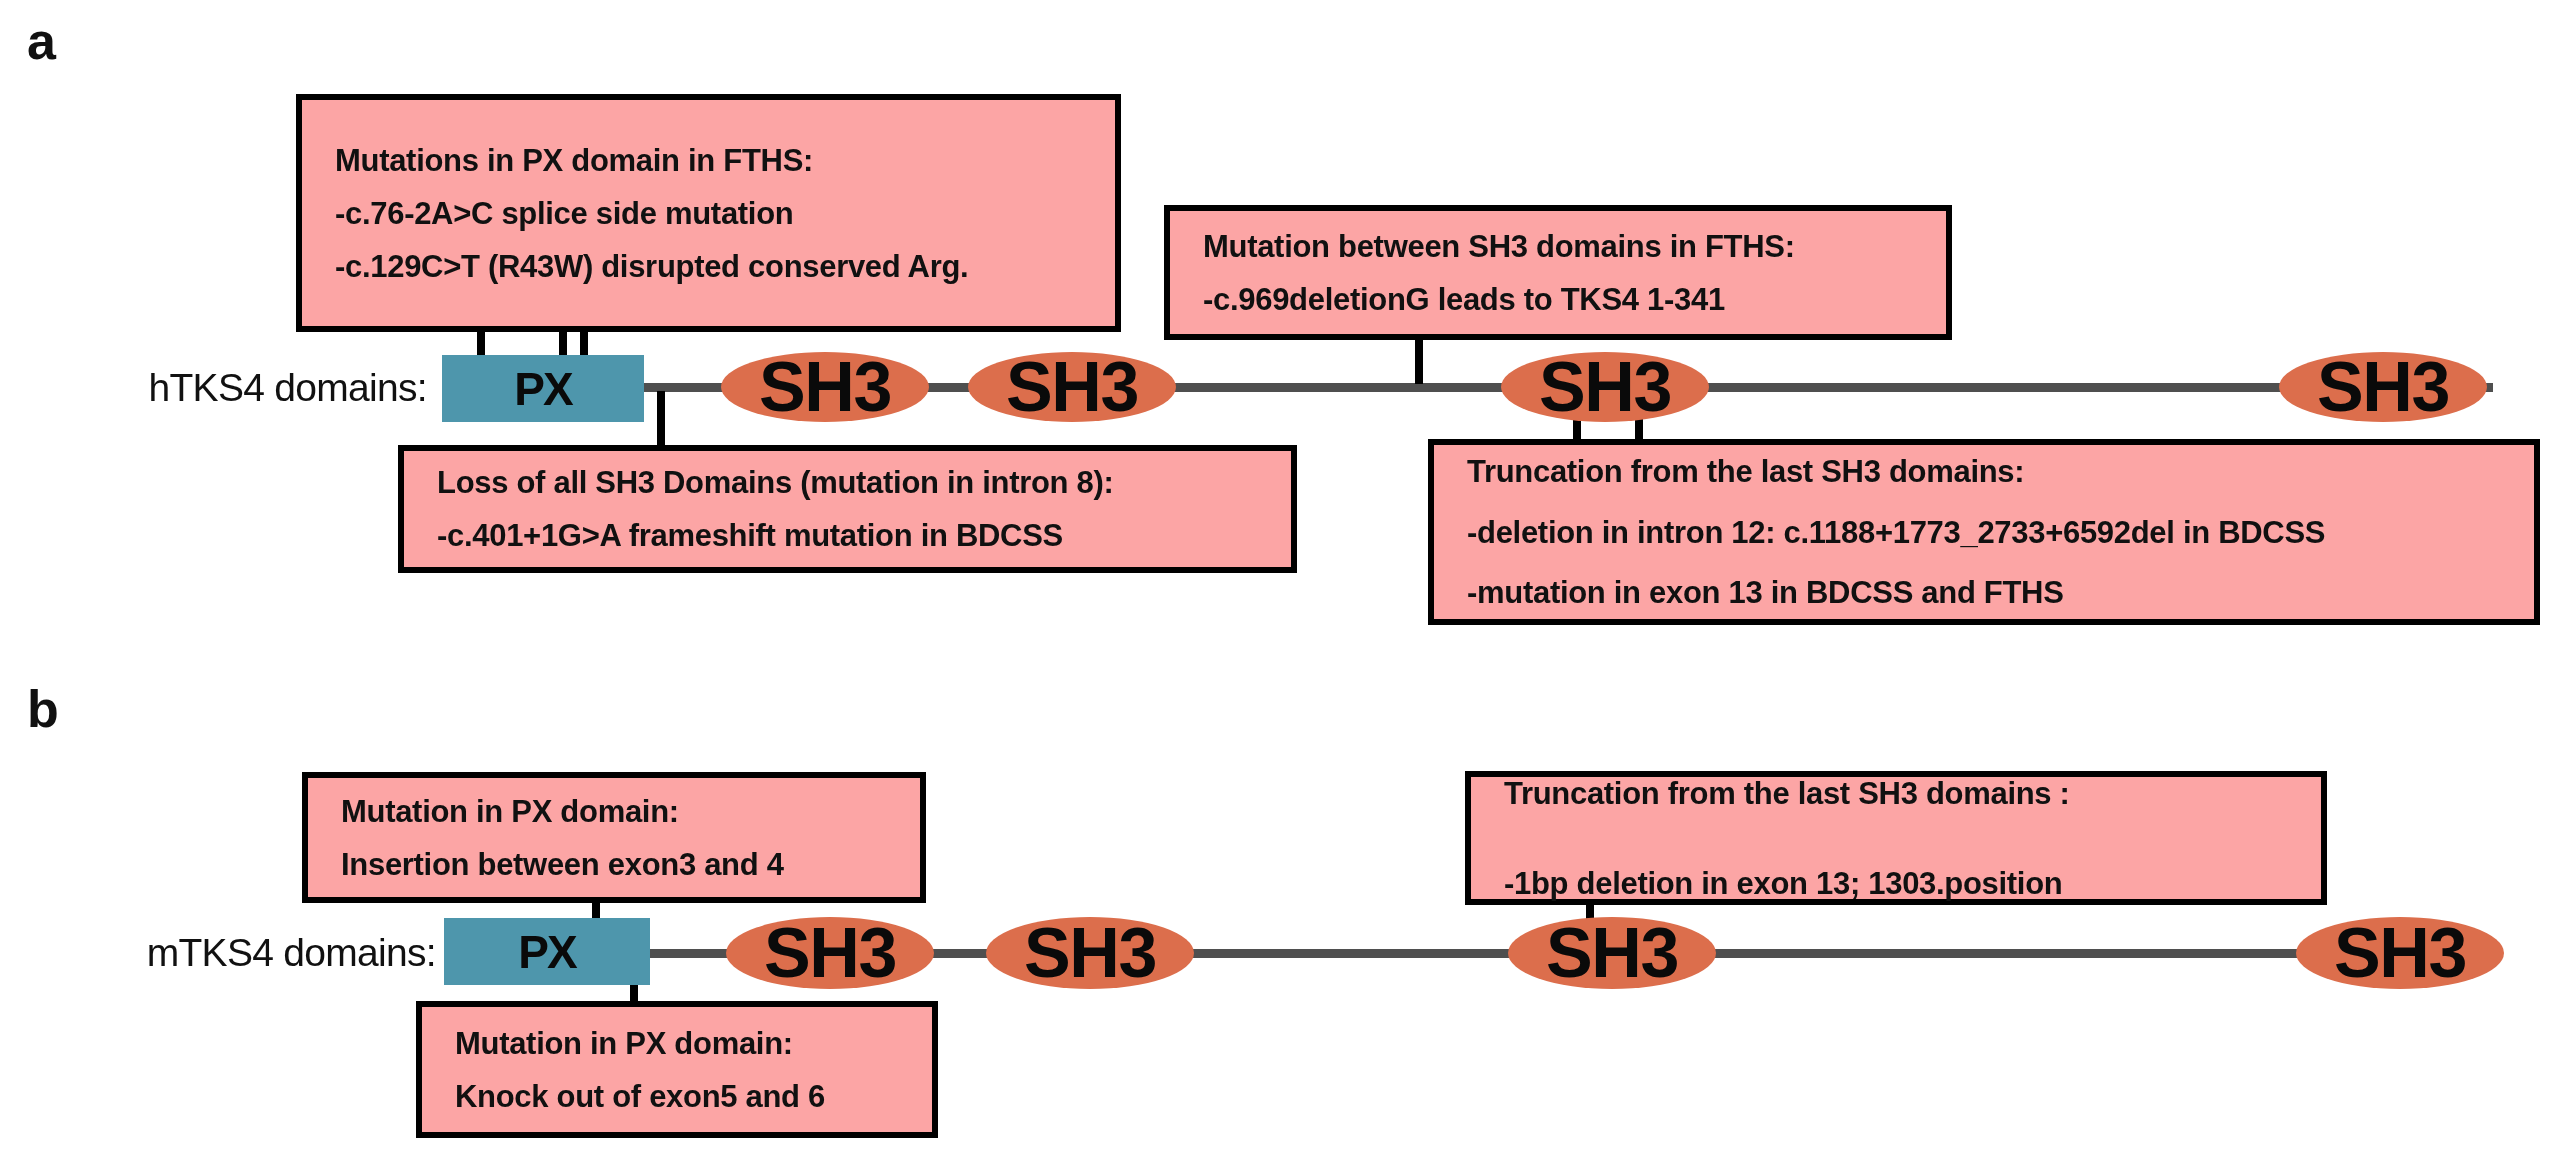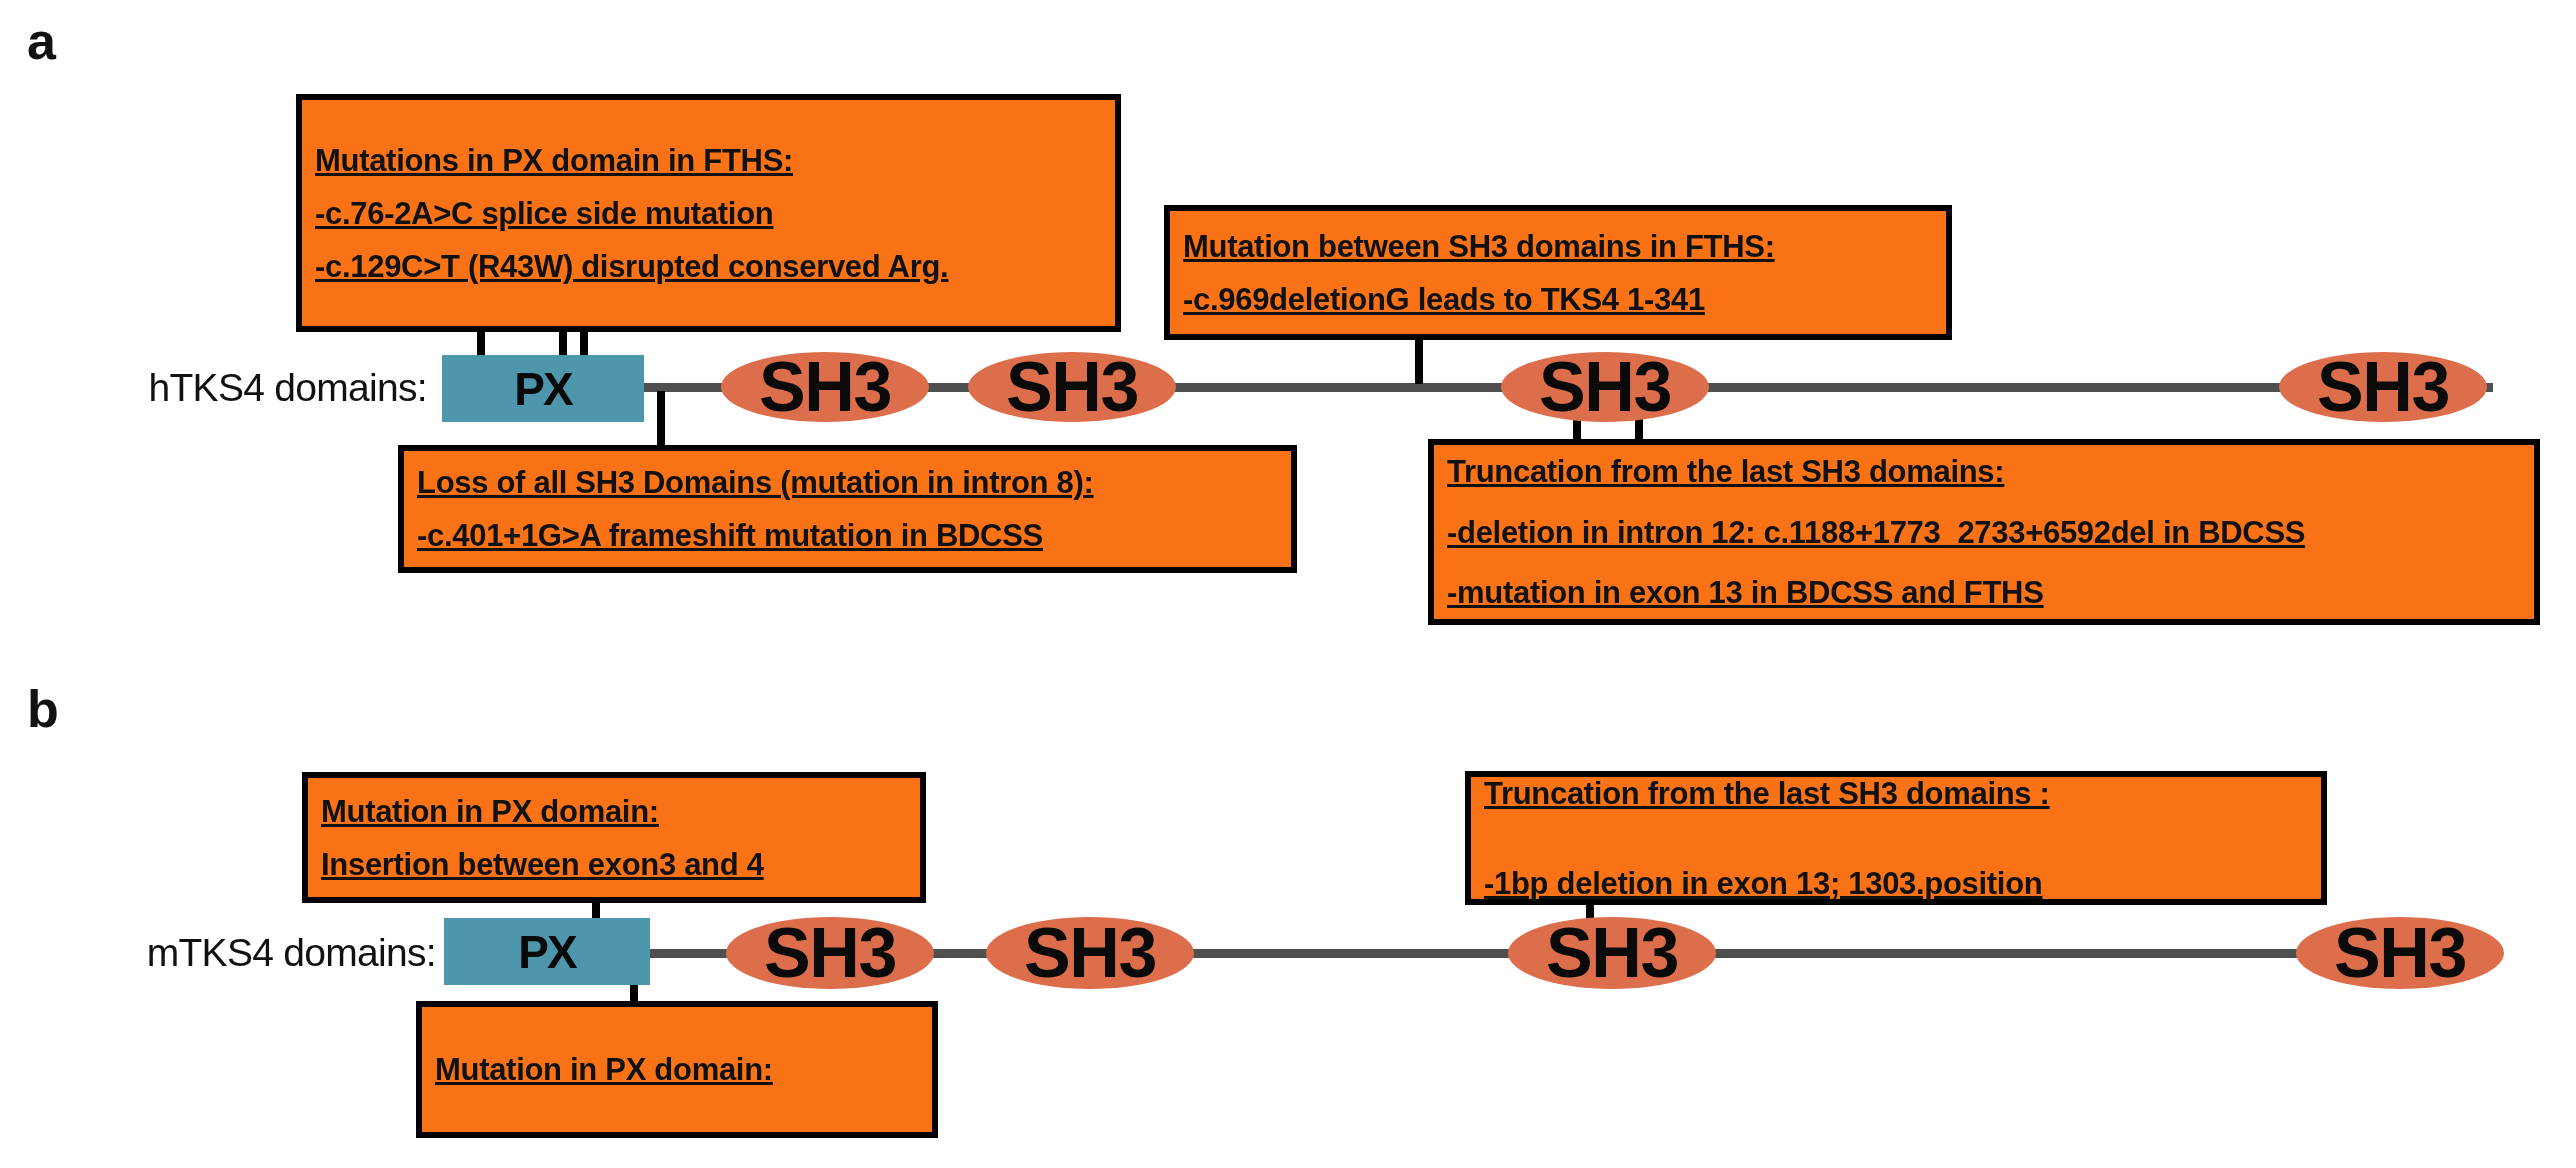--- a/index.html
+++ b/index.html
@@ -18,23 +18,23 @@
     position:absolute;background:var(--px,#4E96AC);
     display:flex;align-items:center;justify-content:center;
     font-weight:bold;font-size:46px;letter-spacing:-2px;color:#0a0a0a;
   }
   .sh3{
     position:absolute;background:var(--sh3,#DC6E4C);border-radius:50%;
     display:flex;align-items:center;justify-content:center;
     font-weight:bold;font-size:70px;letter-spacing:-1.4px;color:#0a0a0a;
   }
   .abox{
-    position:absolute;background:#f97316;border:6.8px solid var(--box_border,#000);
+    position:absolute;background:#fca5a5;border:6.8px solid var(--box_border,#000);
     box-sizing:border-box;display:flex;flex-direction:column;justify-content:center;
-    padding-left:13px;z-index:5;text-decoration:underline;
+    padding-left:33px;z-index:5;
   }
   .abox .ln{
     font-weight:bold;font-size:31px;line-height:53px;
     letter-spacing:-0.3px;white-space:nowrap;
   }
 </style>
 </head>
 <body>
 
 <div class="fig">
@@ -102,16 +102,17 @@
     <div class="ln">Insertion between exon3 and 4</div>
   </div>
 
   <div class="abox" style="left:1465px;top:771px;width:862px;height:134px;gap:37px;">
     <div class="ln">Truncation from the last SH3 domains :</div>
     <div class="ln">-1bp deletion in exon 13; 1303.position</div>
   </div>
 
   <div class="abox" style="left:416px;top:1001px;width:522px;height:137px;">
     <div class="ln">Mutation in PX domain:</div>
+    <div class="ln">Knock out of exon5 and 6</div>
   </div>
 
 </div>
 
 
 </body></html>

